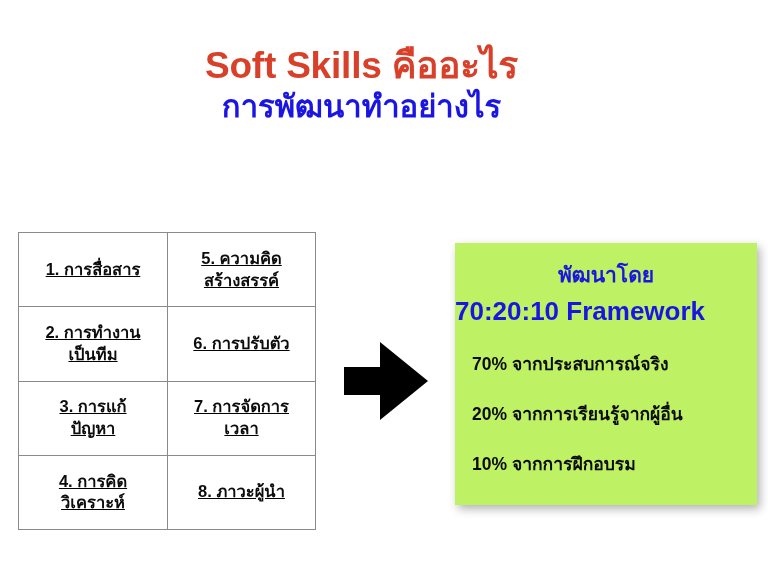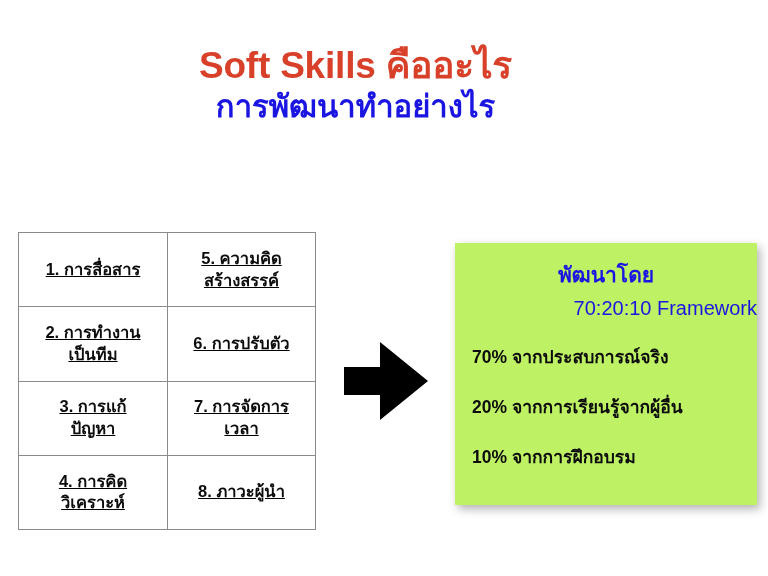--- a/index.html
+++ b/index.html
@@ -16,21 +16,21 @@
   }
 
   .slide {
     position: absolute;
     inset: 0;
   }
 
   
   .title-block {
     position: absolute;
-    left: 0;
+    left: 6px;
     top: 44px;
     width: 711px;
     text-align: center;
   }
   .title-main {
     font-size: 37px;
     font-weight: bold;
     color: #d8402a;
     line-height: 1.18;
     letter-spacing: -0.2px;
@@ -89,23 +89,23 @@
   }
   .card-heading-th {
     text-align: center;
     font-size: 21px;
     font-weight: bold;
     color: #1b15e2;
     margin-top: 19px;
     line-height: 1.2;
   }
   .card-heading-en {
-    text-align: right;
-    font-size: 20px;
-    font-weight: normal;
+    text-align: left;
+    font-size: 26px;
+    font-weight: bold;
     color: #1b15e2;
     margin-top: 9px;
     line-height: 1.2;
   }
   .card-lines {
     margin-top: 27px;
     padding-left: 17px;
   }
   .card-line {
     font-size: 17.5px;

